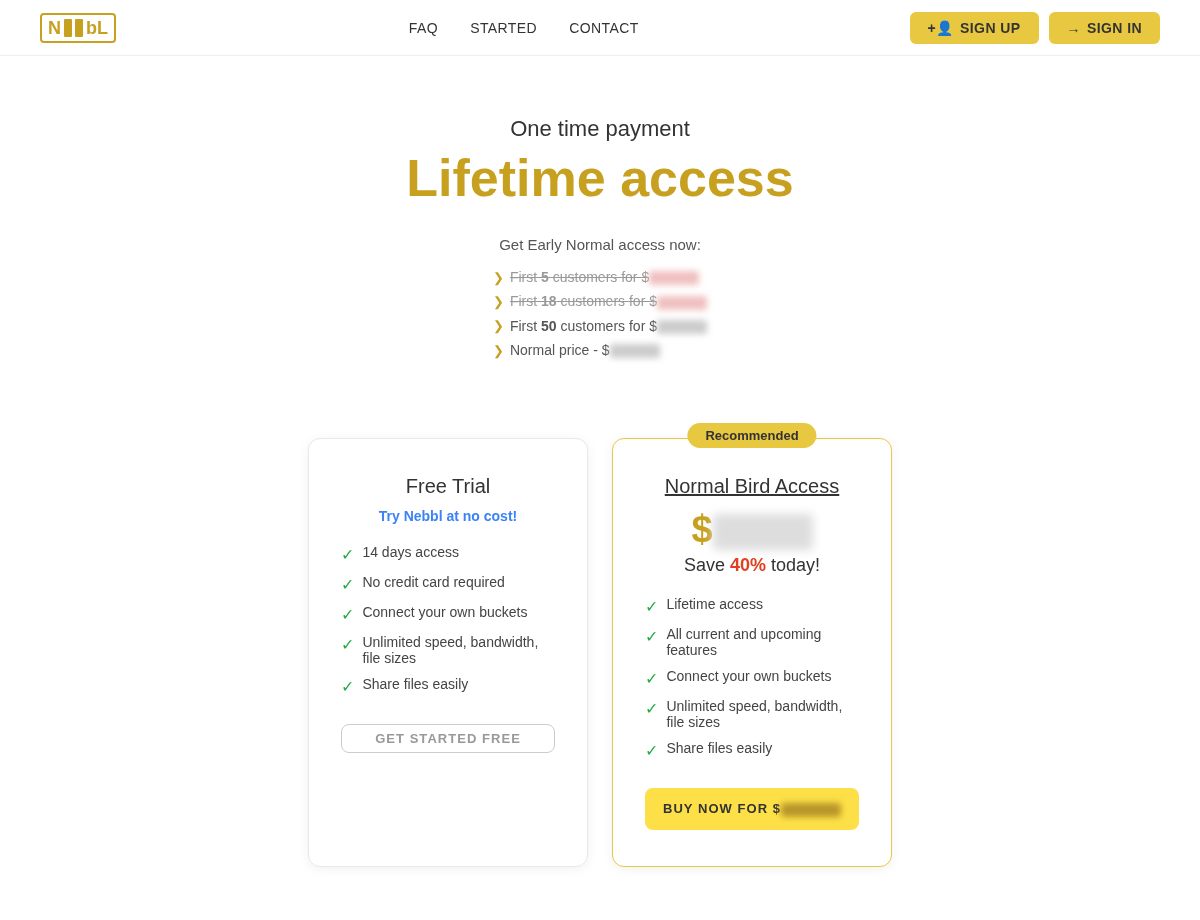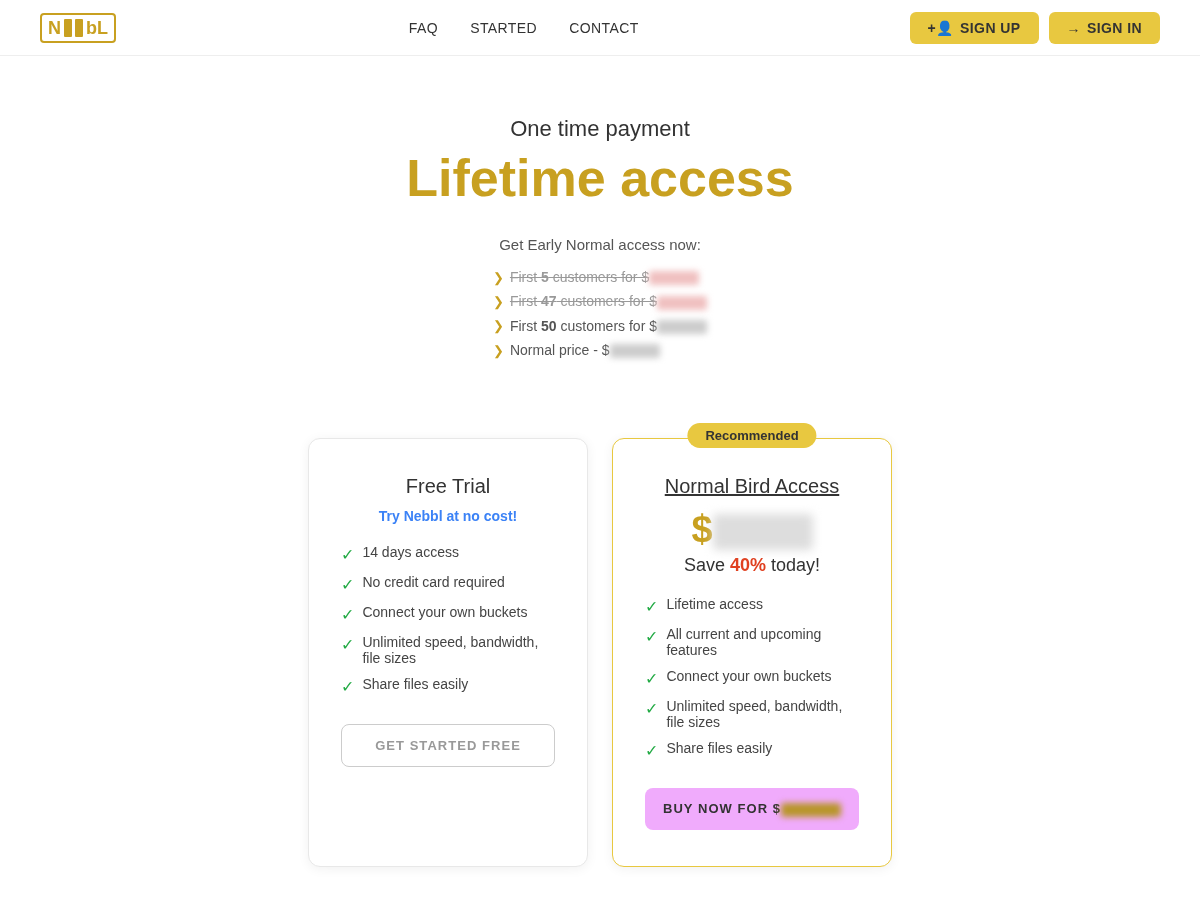--- a/index.html
+++ b/index.html
@@ -90,29 +90,29 @@
     .feature-list { list-style: none; margin-bottom: 28px; }
     .feature-list li {
       font-size: 14px; color: #444; margin-bottom: 10px;
       display: flex; align-items: flex-start; gap: 8px;
     }
     .check { color: #22aa44; font-size: 16px; flex-shrink: 0; margin-top: 1px; }
     .feature-list li strong { font-weight: 400; }
 
     .btn-get-started {
       display: block; width: 100%;
-      padding: 13px 0; border: 1.5px solid #ccc;
+      padding: 6px 0; border: 1.5px solid #ccc;
       background: #fff; color: #999; font-size: 13px; font-weight: 700;
       letter-spacing: 0.08em; border-radius: 8px; cursor: pointer;
       text-align: center; text-transform: uppercase;
     }
     .btn-buy-now {
       display: block; width: 100%;
       padding: 13px 0; border: none;
-      background: #f0abfc; color: #333; font-size: 13px; font-weight: 800;
+      background: #fde047; color: #333; font-size: 13px; font-weight: 800;
       letter-spacing: 0.08em; border-radius: 8px; cursor: pointer;
       text-align: center; text-transform: uppercase;
     }
 
     
     .secure-section { text-align: center; padding: 20px 20px 48px; }
 
     .price-blur-inline {
       display: inline-block;
       background: #ccc;
@@ -190,21 +190,21 @@
   <h1 class="hero-title">Lifetime access</h1>
   <p class="hero-early">Get Early Normal access now:</p>
 
   <ul class="pricing-tiers">
     <li>
       <span class="chevron">❯</span>
       <span><span class="strikethrough">First <strong>5</strong> customers for $<span class="price-blur-inline-pink">&nbsp;&nbsp;&nbsp;&nbsp;&nbsp;&nbsp;&nbsp;&nbsp;</span></span></span>
     </li>
     <li>
       <span class="chevron">❯</span>
-      <span><span class="strikethrough">First <strong>47</strong> customers for $<span class="price-blur-inline-pink">&nbsp;&nbsp;&nbsp;&nbsp;&nbsp;&nbsp;&nbsp;&nbsp;</span></span></span>
+      <span><span class="strikethrough">First <strong>18</strong> customers for $<span class="price-blur-inline-pink">&nbsp;&nbsp;&nbsp;&nbsp;&nbsp;&nbsp;&nbsp;&nbsp;</span></span></span>
     </li>
     <li>
       <span class="chevron">❯</span>
       <span>First <strong>50</strong> customers for $<span class="price-blur-inline">&nbsp;&nbsp;&nbsp;&nbsp;&nbsp;&nbsp;&nbsp;&nbsp;</span></span>
     </li>
     <li>
       <span class="chevron">❯</span>
       <span>Normal price - $<span class="price-blur-inline">&nbsp;&nbsp;&nbsp;&nbsp;&nbsp;&nbsp;&nbsp;&nbsp;</span></span>
     </li>
   </ul>

